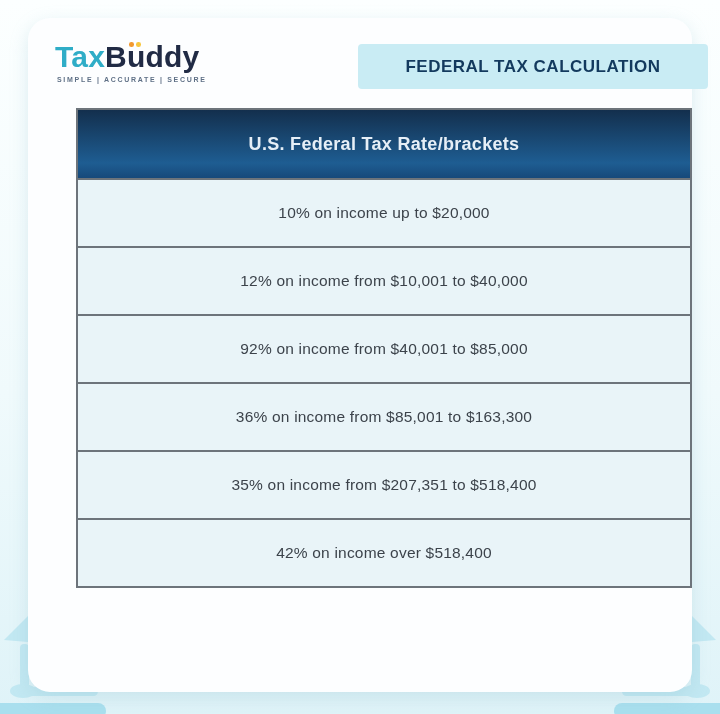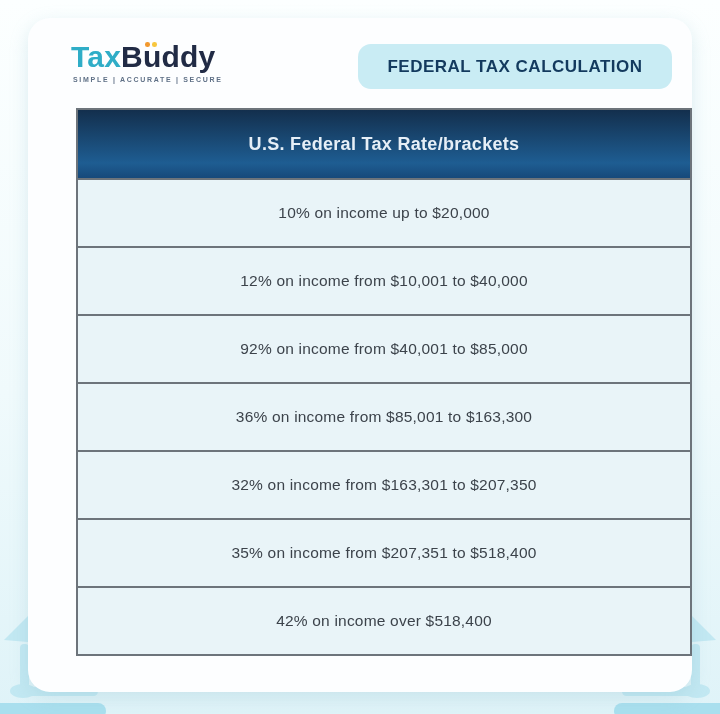--- a/index.html
+++ b/index.html
@@ -12,37 +12,37 @@
   }
   .deco{position:absolute;pointer-events:none;}
   .deco-left{left:0;top:610px;}
   .deco-right{left:590px;top:610px;}
   .card{
     position:absolute;left:28px;top:18px;width:664px;height:674px;
     background:#fdfeff;border-radius:22px;
     box-shadow:0 6px 18px rgba(140,190,205,.28);
   }
   
-  .logo-block{position:absolute;left:43px;top:22px;}
+  .logo-block{position:absolute;left:27px;top:22px;}
   .logo-text{font-size:30px;font-weight:700;letter-spacing:.2px;line-height:1.1;}
   .logo-tax{color:var(--accent-teal);}
   .logo-buddy{color:var(--navy);}
   .u-wrap{position:relative;display:inline-block;}
   .dot{position:absolute;width:4.6px;height:4.6px;border-radius:50%;top:2px;}
   .dot-orange{left:2.5px;background:var(--dot-orange);}
   .dot-yellow{left:9.5px;background:var(--dot-yellow);}
   .tagline{
     margin-top:3px;margin-left:2px;
     font-size:7px;letter-spacing:1.7px;font-weight:700;
     color:var(--tagline-color);white-space:nowrap;
   }
   
   .badge{
-    position:absolute;left:330px;top:26px;width:314px;height:45px;
-    background:var(--badge-bg);border-radius:13px;
+    position:absolute;left:330px;top:26px;width:350px;height:45px;
+    background:var(--badge-bg);border-radius:4px;
     display:flex;align-items:center;justify-content:center;
     font-size:17px;font-weight:700;letter-spacing:.5px;
     color:var(--badge-text);
   }
   
   .table{position:absolute;left:24px;top:90px;width:616px;margin-left:24px;}
   .thead{
     height:72px;margin-bottom:-2px;
     border:2px solid var(--table-border);
     background:linear-gradient(180deg,var(--header-grad-top) 0%, var(--header-grad-bottom) 78%, #17497a 100%);
@@ -86,18 +86,17 @@
   </div>
 
   <div class="badge">FEDERAL TAX CALCULATION</div>
 
   <div class="table">
     <div class="thead">U.S. Federal Tax Rate/brackets</div>
     <div class="trow">10% on income up to $20,000</div>
     <div class="trow">12% on income from $10,001 to $40,000</div>
     <div class="trow">92% on income from $40,001 to $85,000</div>
     <div class="trow">36% on income from $85,001 to $163,300</div>
-    <div class="trow">32% on income from $163,301 to $207,350</div>
     <div class="trow">35% on income from $207,351 to $518,400</div>
     <div class="trow">42% on income over $518,400</div>
   </div>
 
 </div>
 
 </body></html>

